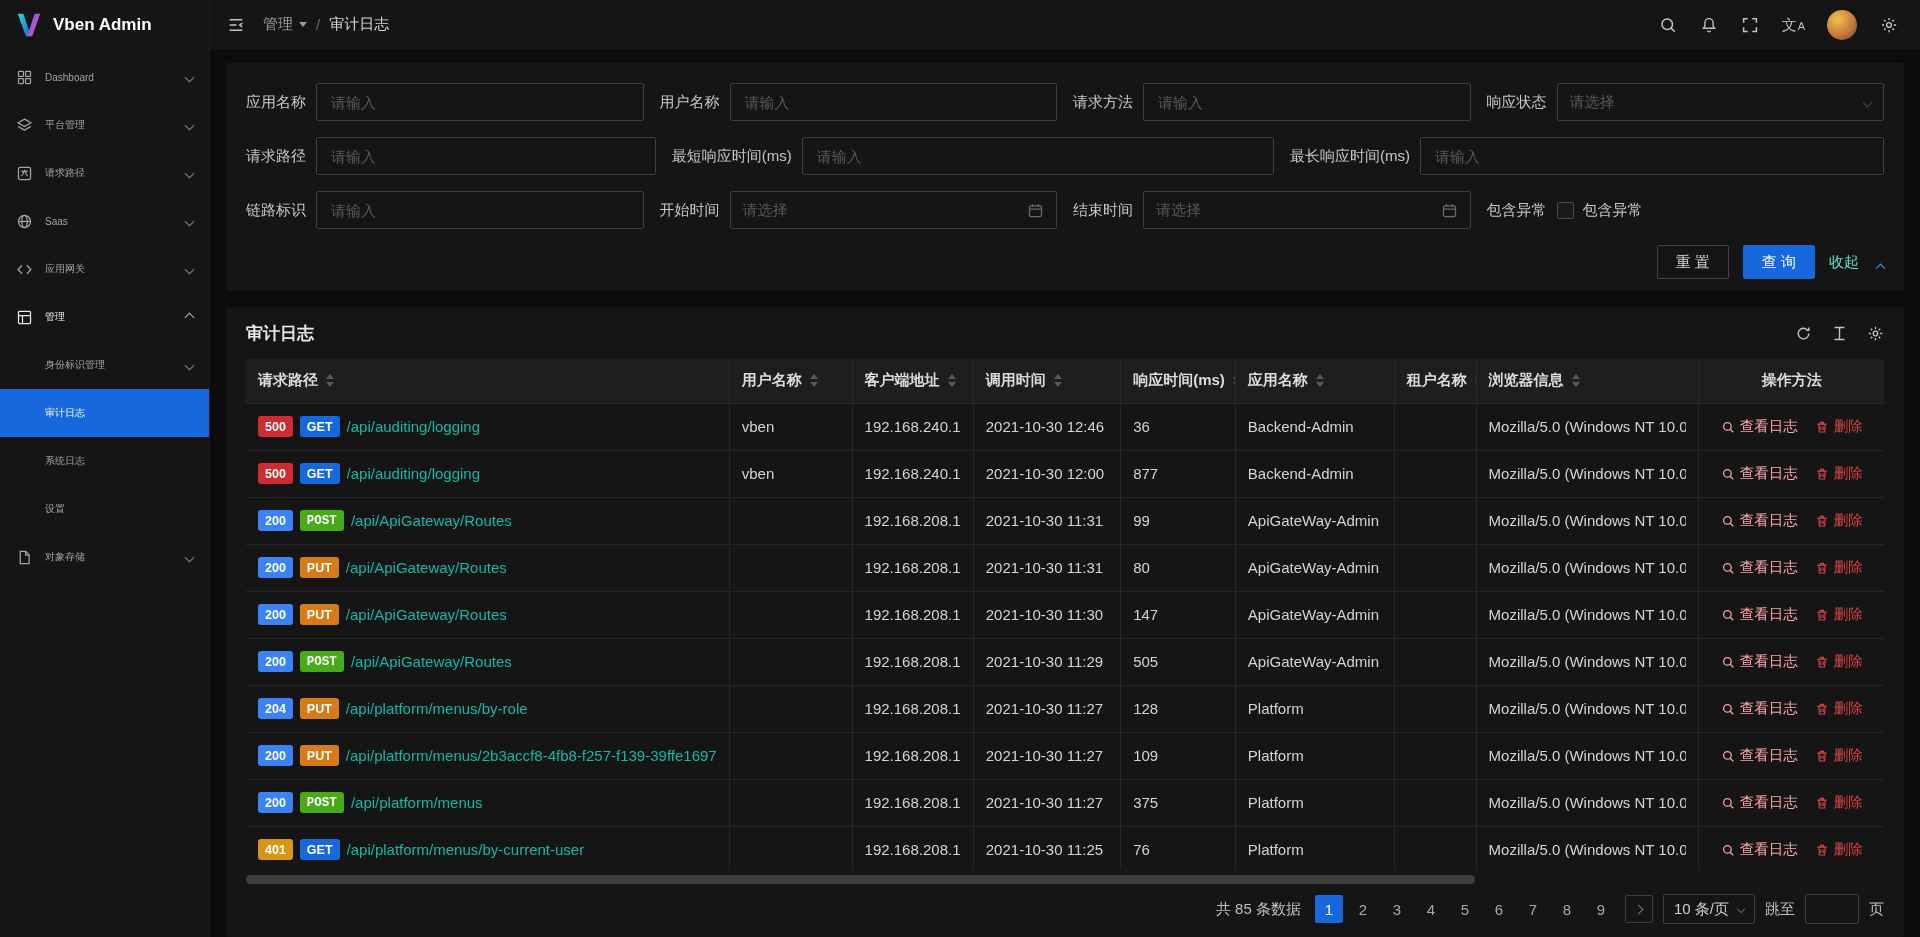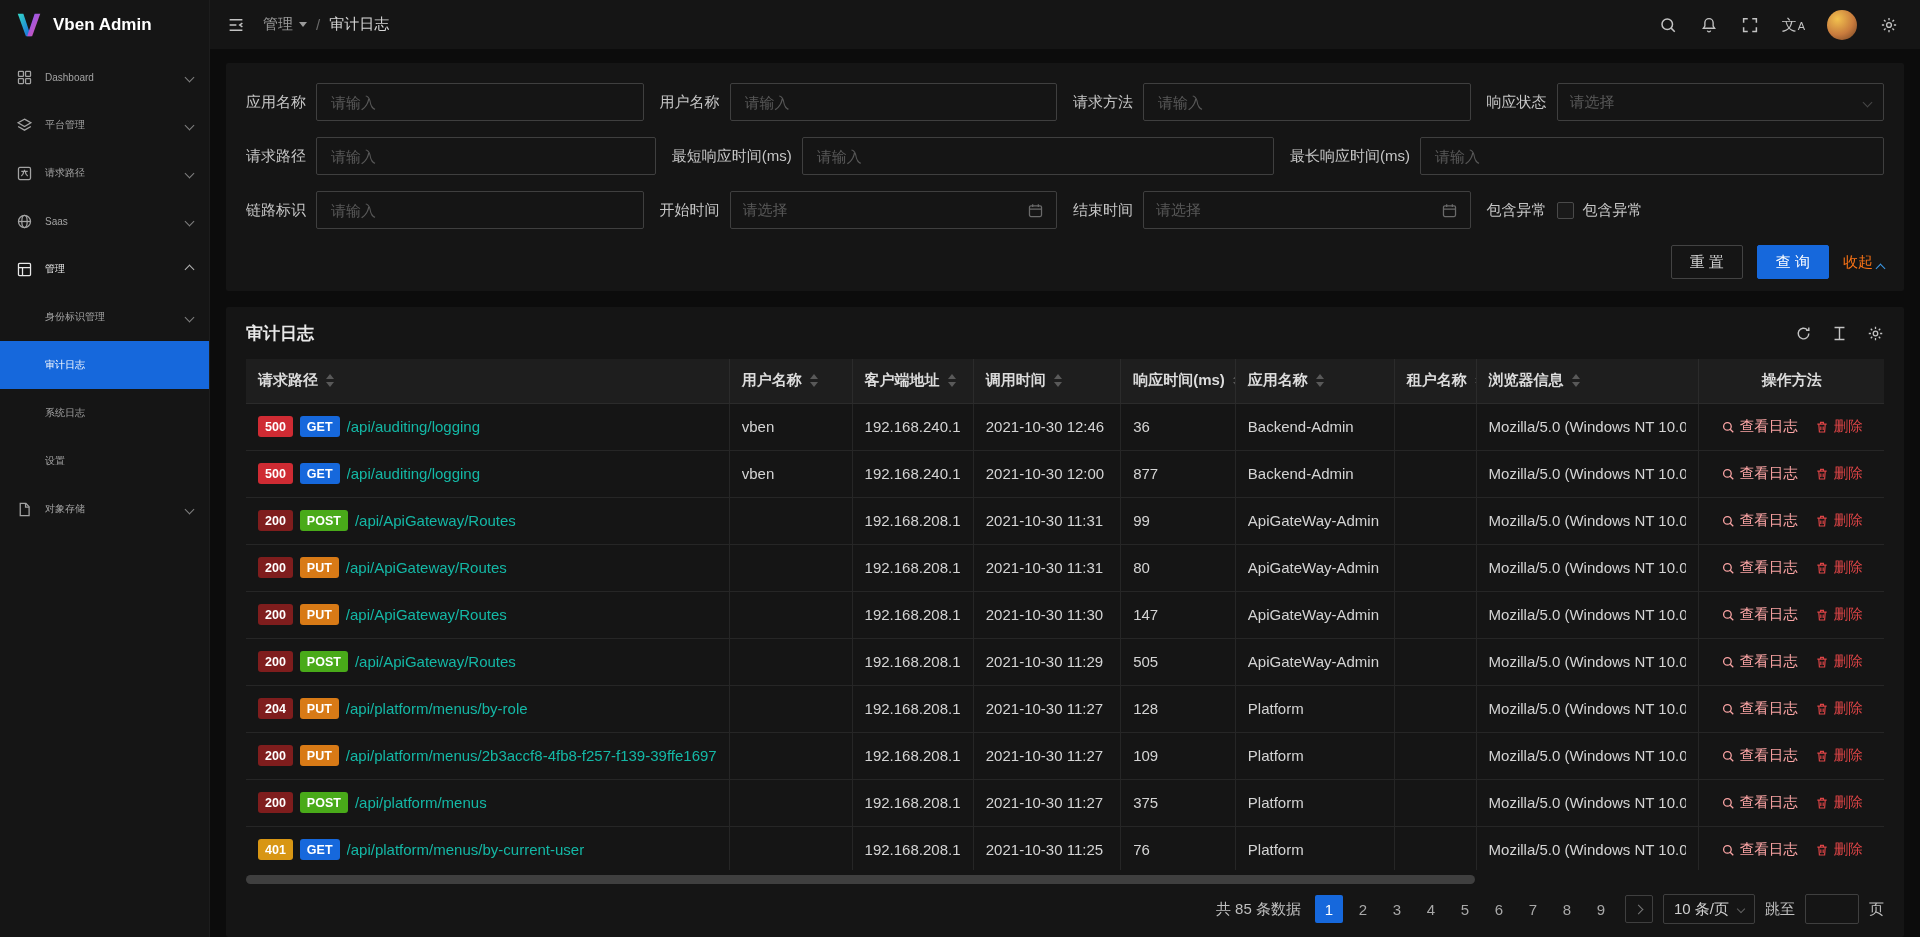--- a/index.html
+++ b/index.html
@@ -67,21 +67,21 @@
   .ph { color:#585858; flex:1; overflow:hidden; white-space:nowrap; }
   .control .chev { border-color:#585858; margin-left:8px; }
   .cal { width:17px; height:17px; color:#6a6a6a; margin-left:8px; flex-shrink:0; }
   .cal svg { width:17px; height:17px; }
   .checkbox-ctrl { border:none; padding:0; background:transparent; }
   .checkbox { width:17px; height:17px; border:1px solid #4a4a4a; border-radius:2px; background:#1a1a1a; margin-right:9px; cursor:pointer; flex-shrink:0; }
   .cb-label { color:#c6c6c6; }
   .form-actions { display:flex; justify-content:flex-end; align-items:center; gap:14px; margin-top:4px; }
   .btn { height:34px; padding:0 18px; border-radius:2px; border:1px solid #434343; background:transparent; color:#d2d2d2; font-size:15px; font-family:inherit; cursor:pointer; white-space:nowrap; }
   .btn.primary { background:#1668dc; border-color:#1668dc; color:#ffffff; }
-  .collapse-link { color:#f97316; display:flex; align-items:flex-end; gap:4px; cursor:pointer; }
+  .collapse-link { color:#5eead4; display:flex; align-items:flex-end; gap:18px; cursor:pointer; }
   .collapse-link .chev { border-color:#3c9ae8; opacity:1; }
 
   
   .table-panel { margin-top:16px; flex:1; min-height:0; display:flex; flex-direction:column; padding:0 20px; }
   .panel-head { height:52px; display:flex; align-items:center; justify-content:space-between; flex-shrink:0; }
   .panel-title { margin:0; font-size:17px; font-weight:600; color:#e8e8e8; }
   .panel-tools { display:flex; align-items:center; gap:19px; color:#c3c3c3; }
   .tool { width:17px; height:17px; cursor:pointer; display:flex; }
   .tool svg { width:17px; height:17px; }
   .table-wrap { min-height:0; overflow:hidden; }
@@ -91,24 +91,24 @@
   .th-inner { display:flex; align-items:center; gap:8px; }
   .th-inner.center { justify-content:center; }
   .sorter { display:inline-flex; flex-direction:column; gap:3px; flex-shrink:0; }
   .c-up { width:0; height:0; border-left:4px solid transparent; border-right:4px solid transparent; border-bottom:5px solid #595959; }
   .c-down { width:0; height:0; border-left:4px solid transparent; border-right:4px solid transparent; border-top:5px solid #595959; }
   td { height:47px; padding:0 12px; border-bottom:1px solid #262626; border-right:1px solid #262626; color:#d4d4d4; font-size:15px; overflow:hidden; white-space:nowrap; }
   td:last-child { border-right:none; }
   .cell { display:flex; align-items:center; overflow:hidden; white-space:nowrap; }
   .badge { display:inline-flex; align-items:center; height:21px; padding:0 7px; border-radius:3px; font-size:12.5px; font-weight:700; margin-right:7px; color:#fff; flex-shrink:0; }
   .st-error { background:#cf2b33; }
-  .st-success { background:#7f1d1d; }
+  .st-success { background:#3b82f6; }
   .st-warning { background:#d89614; }
   .m-get { background:#1668dc;text-align:right; }
-  .m-post { background:#49aa19; }
+  .m-post { background:#49aa19;font-family:Liberation Mono, monospace; }
   .m-put { background:#d87a16; }
   .path { color:#14b8a6; overflow:hidden; }
   .actions { justify-content:center; gap:17px; }
   .action { display:inline-flex; align-items:center; gap:5px; cursor:pointer; font-size:14.5px; text-decoration:none; }
   .action svg { width:14px; height:14px; flex-shrink:0; }
   .action.view { color:#fca5a5; }
   .action.del { color:#dc4446; }
 
   .hscroll { height:10px; margin:5px 0 4px; flex-shrink:0; }
   .hscroll .thumb { height:9px; width:75%; background:#3f3f3f; border-radius:5px; cursor:pointer; }
@@ -182,20 +182,29 @@
         </div>
         <div class="menu-item">
           <span class="mi-icon">
             <svg viewBox="0 0 24 24" fill="none" stroke="currentColor" stroke-width="1.8">
               <circle cx="12" cy="12" r="8.5"></circle>
               <ellipse cx="12" cy="12" rx="3.8" ry="8.5"></ellipse>
               <path d="M3.5 12h17"></path>
             </svg>
           </span>
           <span class="mi-label">Saas</span>
+          <span class="chev "></span>
+        </div>
+        <div class="menu-item">
+          <span class="mi-icon">
+            <svg viewBox="0 0 24 24" fill="none" stroke="currentColor" stroke-width="1.8">
+              <path d="M8.5 6L3 12l5.5 6M15.5 6L21 12l-5.5 6"></path>
+            </svg>
+          </span>
+          <span class="mi-label">应用网关</span>
           <span class="chev "></span>
         </div>
         <div class="menu-item open">
           <span class="mi-icon">
             <svg viewBox="0 0 24 24" fill="none" stroke="currentColor" stroke-width="1.8">
               <rect x="3.5" y="3.5" width="17" height="17" rx="1.5"></rect>
               <path d="M3.5 9.2h17M9.2 9.2V20.5"></path>
             </svg>
           </span>
           <span class="mi-label">管理</span>

